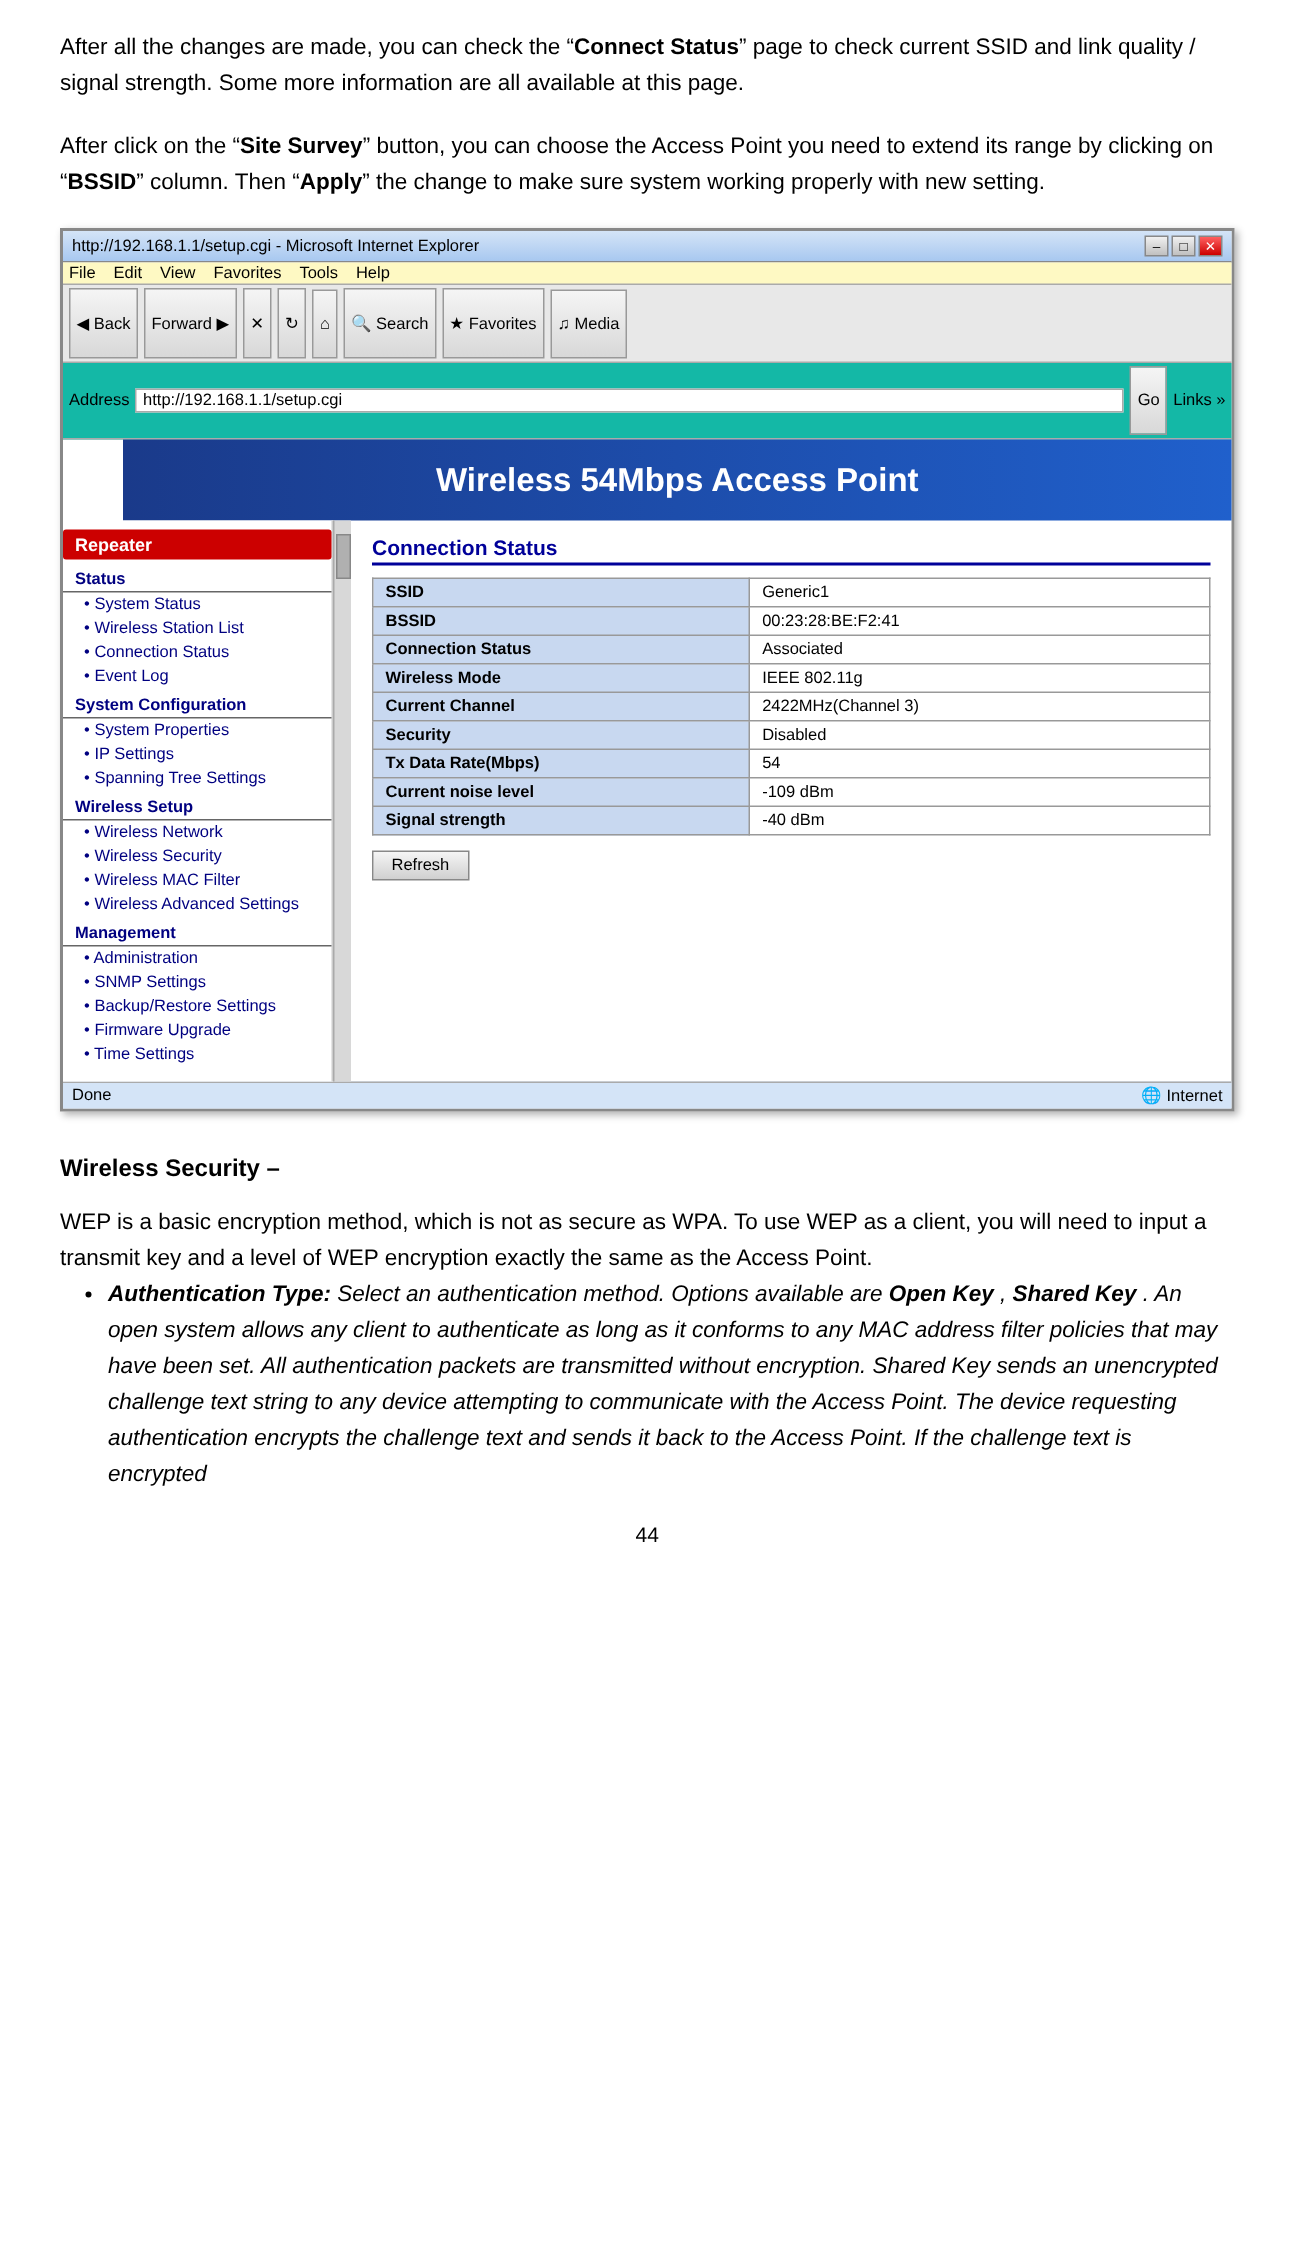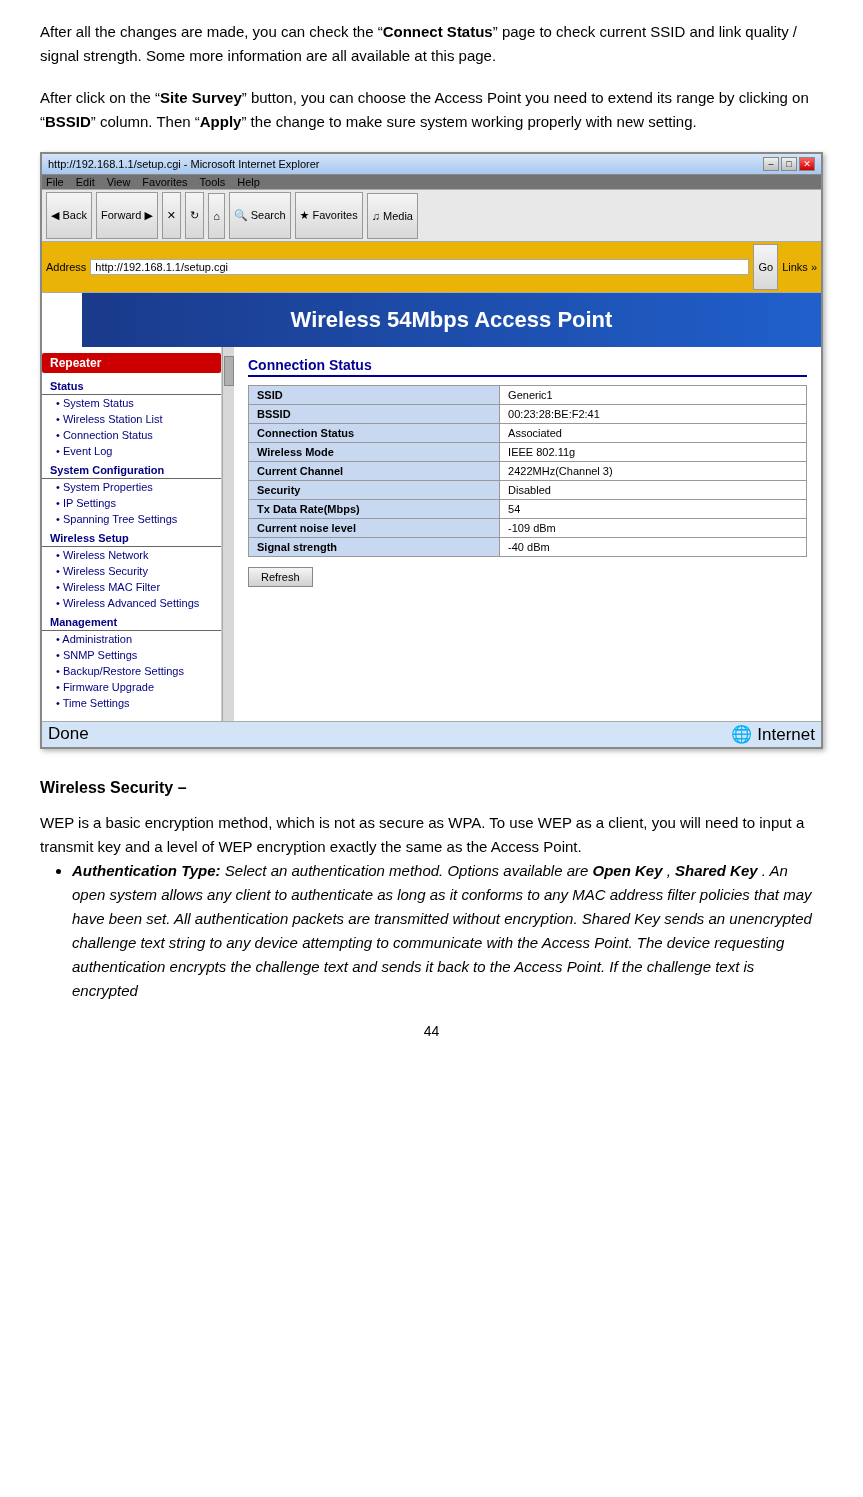--- a/index.html
+++ b/index.html
@@ -44,21 +44,21 @@
       background: linear-gradient(to bottom, #f0f0f0, #c0c0c0);
       border: 1px solid #888;
       font-size: 9px;
       display: inline-flex;
       align-items: center;
       justify-content: center;
       cursor: pointer;
     }
     .win-btn.close { background: linear-gradient(to bottom, #ff6060, #cc0000); color: white; }
     .browser-menu {
-      background: #737373;
+      background: #fef9c3;
       padding: 1px 4px;
       font-size: 11px;
       border-bottom: 1px solid #aaa;
       display: flex;
       gap: 12px;
     }
     .browser-toolbar {
       background: #e8e8e8;
       padding: 2px 4px;
       border-bottom: 1px solid #aaa;
@@ -69,21 +69,21 @@
     }
     .toolbar-btn {
       padding: 16px 4px;
       background: linear-gradient(to bottom, #f5f5f5, #d8d8d8);
       border: 1px solid #999;
       font-size: 11px;
       cursor: pointer;
       text-align: right;
     }
     .address-bar {
-      background: #eab308;
+      background: #14b8a6;
       padding: 2px 4px;
       border-bottom: 1px solid #aaa;
       display: flex;
       align-items: center;
       gap: 4px;
       font-size: 11px;
     }
     .address-input {
       flex: 1;
       font-size: 11px;
@@ -168,21 +168,21 @@
       padding: 3px 12px;
       background: linear-gradient(to bottom, #f5f5f5, #d0d0d0);
       border: 1px solid #888;
       font-size: 11px;
       cursor: pointer;
     }
     .browser-statusbar {
       background: #d4e4f7;
       border-top: 1px solid #aaa;
       padding: 2px 6px;
-      font-size: 17px;
+      font-size: 11px;
       display: flex;
       justify-content: space-between;
     }
     
     .section-heading {
       font-weight: bold;
       font-size: 16px;
       margin: 20px 0 14px 0;
     }
     .body-para {

